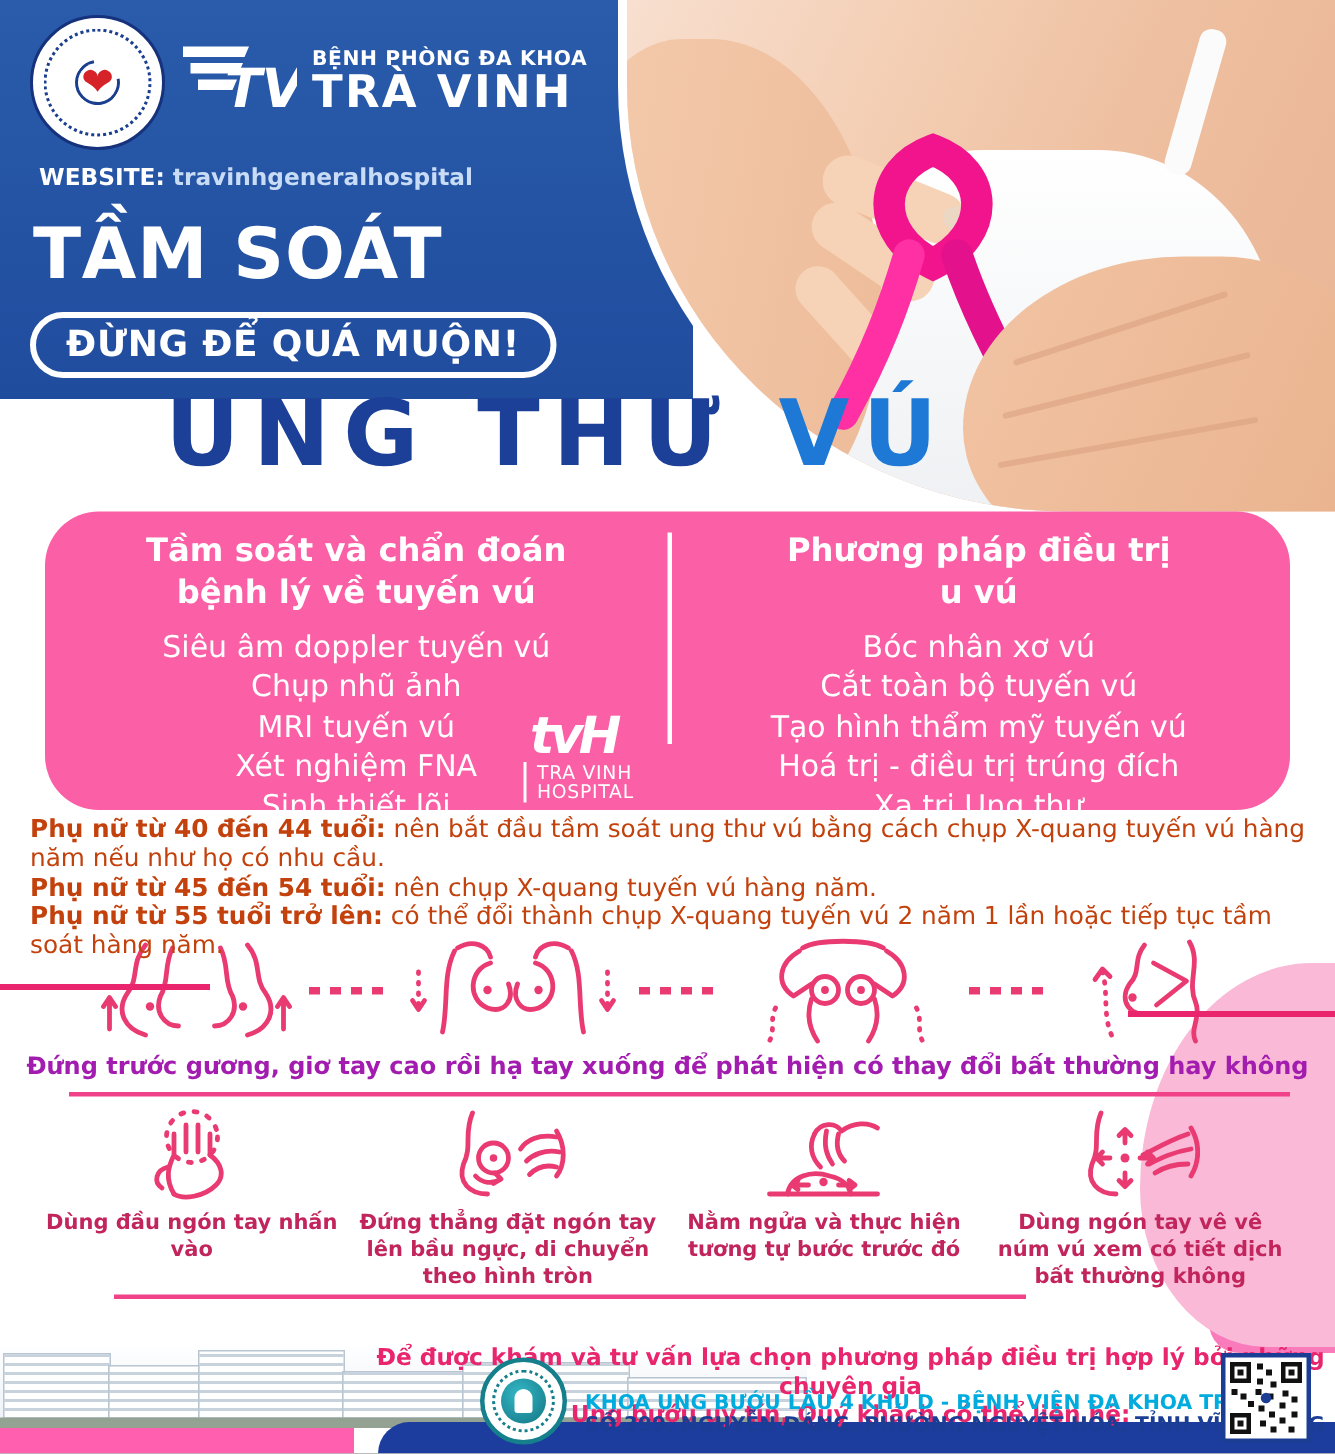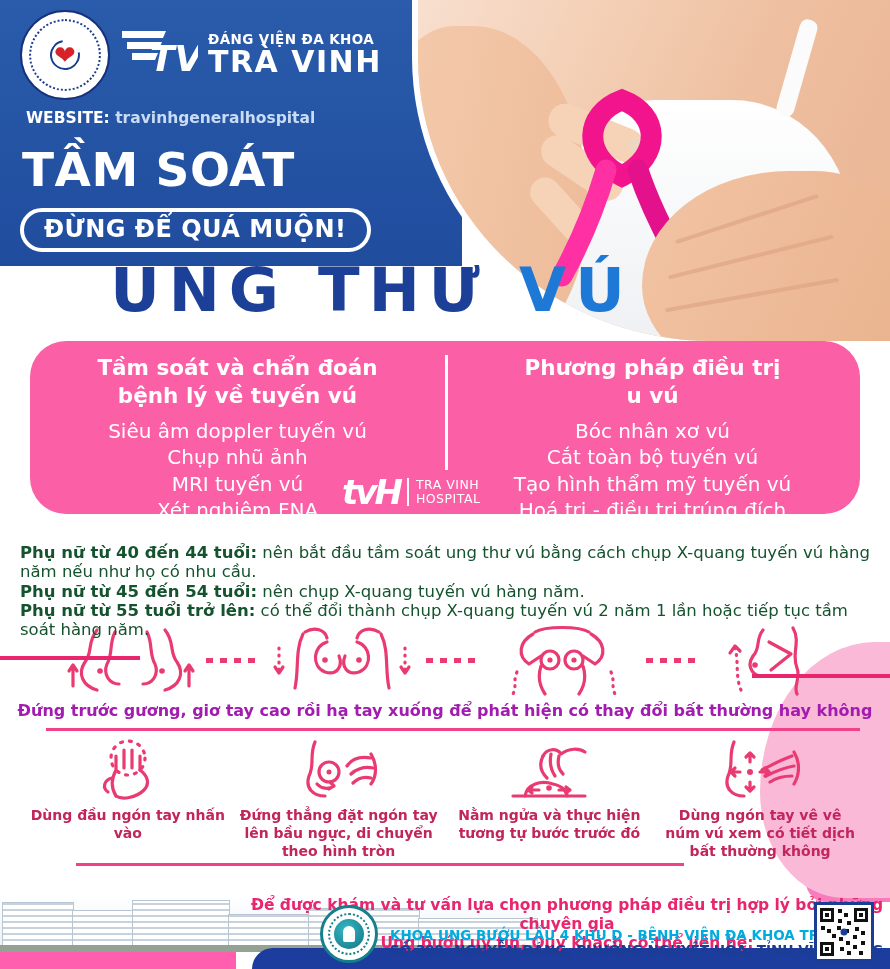--- a/index.html
+++ b/index.html
@@ -49,33 +49,33 @@
   .hand2 .g1{left:30px;top:46px;width:150px;transform:rotate(-18deg);}
   .hand2 .g2{left:24px;top:84px;width:170px;transform:rotate(-14deg);}
   .hand2 .g3{left:22px;top:122px;width:176px;transform:rotate(-10deg);}
   .ribbon{position:absolute;left:116px;top:84px;}
 
   .main-title{position:absolute;top:254px;left:4px;width:736px;z-index:2;text-align:center;
     font-size:61px;font-weight:800;letter-spacing:9px;color:#1c3f97;white-space:nowrap;}
   .main-title .vu{color:#1e79d6;}
 
   
-  .pink-box{position:absolute;top:341px;left:30px;width:830px;height:173px;z-index:2;
+  .pink-box{position:absolute;top:341px;left:30px;width:830px;height:199px;z-index:2;
     background:#fb5fa6;border-radius:36px;display:flex;color:#fff;text-align:center;}
   .pb-col{flex:1;padding-top:13px;}
   .pb-title{font-size:21.5px;font-weight:700;line-height:1.28;margin-bottom:9px;}
   .pb-item{font-size:20px;line-height:1.32;}
   .pb-divider{position:absolute;left:50%;top:14px;bottom:44px;width:2.5px;background:#fff;}
-  .watermark{position:absolute;left:312px;bottom:5px;display:flex;align-items:center;text-align:left;}
+  .watermark{position:absolute;left:312px;bottom:5px;display:flex;align-items:center;text-align:left;flex-direction:column;}
   .wm-mark{font-style:italic;font-weight:800;font-size:34px;letter-spacing:-3px;line-height:1;}
   .wm-text{margin-left:7px;padding-left:7px;border-left:2.5px solid #fff;font-size:12.5px;
     font-weight:400;line-height:1.1;letter-spacing:.5px;}
 
   
-  .guidelines{position:absolute;top:543px;left:20px;width:858px;z-index:2;color:#14532d;
+  .guidelines{position:absolute;top:543px;left:20px;width:858px;z-index:2;color:#c2410c;
     font-size:16.5px;line-height:1.17;}
   .guidelines p{margin:0;}
   .guidelines b{font-weight:700;}
 
   
   .selfexam{position:absolute;top:616px;left:0;width:890px;height:292px;z-index:1;}
   .blob-accent{position:absolute;right:0;top:178px;width:84px;height:108px;background:#f97bbb;
     border-top-left-radius:76px;border-bottom-left-radius:20px;}
   .blob-main{position:absolute;right:0;top:26px;width:130px;height:256px;background:#f9b9d7;
     border-radius:130px 0 0 96px / 170px 0 0 120px;}
@@ -169,21 +169,21 @@
         <svg width="78" height="48" viewBox="0 0 78 48">
           <g fill="#ffffff">
             <polygon points="2,2 46,2 43,9 2,9"></polygon>
             <polygon points="7,13 42,13 39,20 7,20"></polygon>
             <polygon points="12,24 38,24 35,31 12,31"></polygon>
           </g>
           <text x="30" y="42" font-size="36" font-weight="bold" font-style="italic" fill="#ffffff">TV</text>
         </svg>
       </div>
       <div class="brand-text">
-        <div class="l1">ĐÁNG VIỆN ĐA KHOA</div>
+        <div class="l1">BỆNH PHÒNG ĐA KHOA</div>
         <div class="l2">TRÀ VINH</div>
       </div>
     </div>
     <div class="contact">
       <div>
         <span class="lbl">WEBSITE:</span>
         <span class="val">travinhgeneralhospital</span>
       </div>
     </div>
     <div class="headline">

